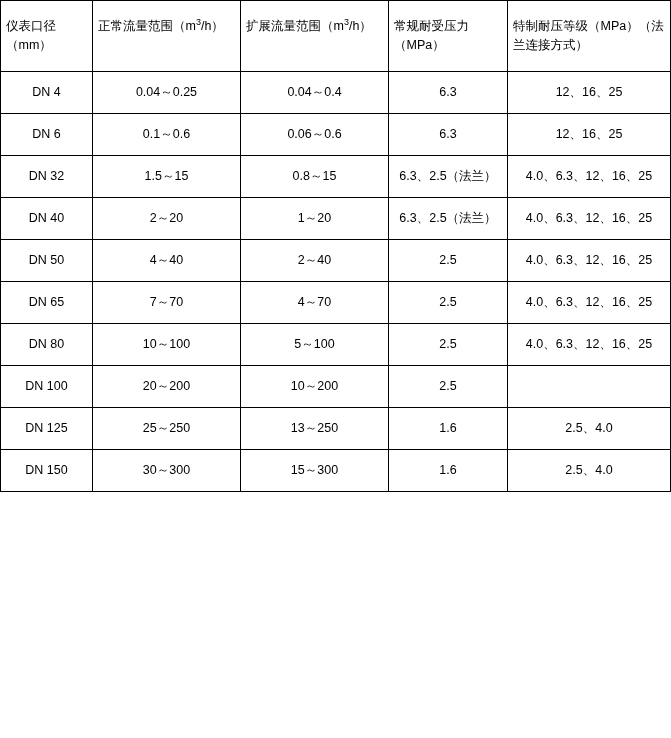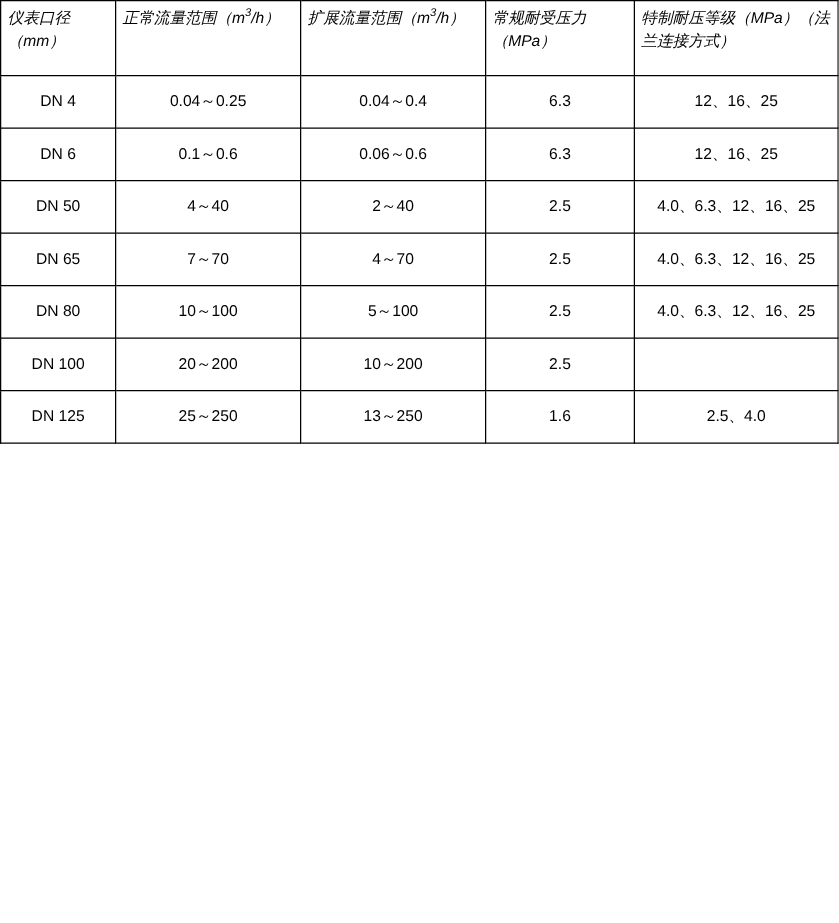--- a/index.html
+++ b/index.html
@@ -32,25 +32,24 @@
     font-weight: normal;
     font-size: 12.5px;
     line-height: 1.5;
     text-align: center;
     vertical-align: middle;
     padding: 2px 4px;
     box-sizing: border-box;
   }
   table.spec thead th {
     font-size: 12.5px;
-    padding: 4px 5px;
+    padding: 16px 5px;
     height: 60px;
     vertical-align: top;
     text-align: left;
-    font-style: italic;
   }
   table.spec thead th .hdr-text {
     display: block;
     text-align: left;
   }
   table.spec tbody td {
     height: 42px;
   }
   col.c0 { width: 92px; }
   col.c1 { width: 148px; }
@@ -111,20 +110,34 @@
           <td>12、16、25</td>
         </tr>
         <tr>
           <td>DN 6</td>
           <td>0.1～0.6</td>
           <td>0.06～0.6</td>
           <td>6.3</td>
           <td>12、16、25</td>
         </tr>
         <tr>
+          <td>DN 32</td>
+          <td>1.5～15</td>
+          <td>0.8～15</td>
+          <td>6.3、2.5（法兰）</td>
+          <td>4.0、6.3、12、16、25</td>
+        </tr>
+        <tr>
+          <td>DN 40</td>
+          <td>2～20</td>
+          <td>1～20</td>
+          <td>6.3、2.5（法兰）</td>
+          <td>4.0、6.3、12、16、25</td>
+        </tr>
+        <tr>
           <td>DN 50</td>
           <td>4～40</td>
           <td>2～40</td>
           <td>2.5</td>
           <td>4.0、6.3、12、16、25</td>
         </tr>
         <tr>
           <td>DN 65</td>
           <td>7～70</td>
           <td>4～70</td>
@@ -145,16 +158,23 @@
           <td>2.5</td>
           <td></td>
         </tr>
         <tr>
           <td>DN 125</td>
           <td>25～250</td>
           <td>13～250</td>
           <td>1.6</td>
           <td>2.5、4.0</td>
         </tr>
+        <tr>
+          <td>DN 150</td>
+          <td>30～300</td>
+          <td>15～300</td>
+          <td>1.6</td>
+          <td>2.5、4.0</td>
+        </tr>
       </tbody>
   </table>
   <div class="footnote"></div>
 </div>
 
 </body></html>

